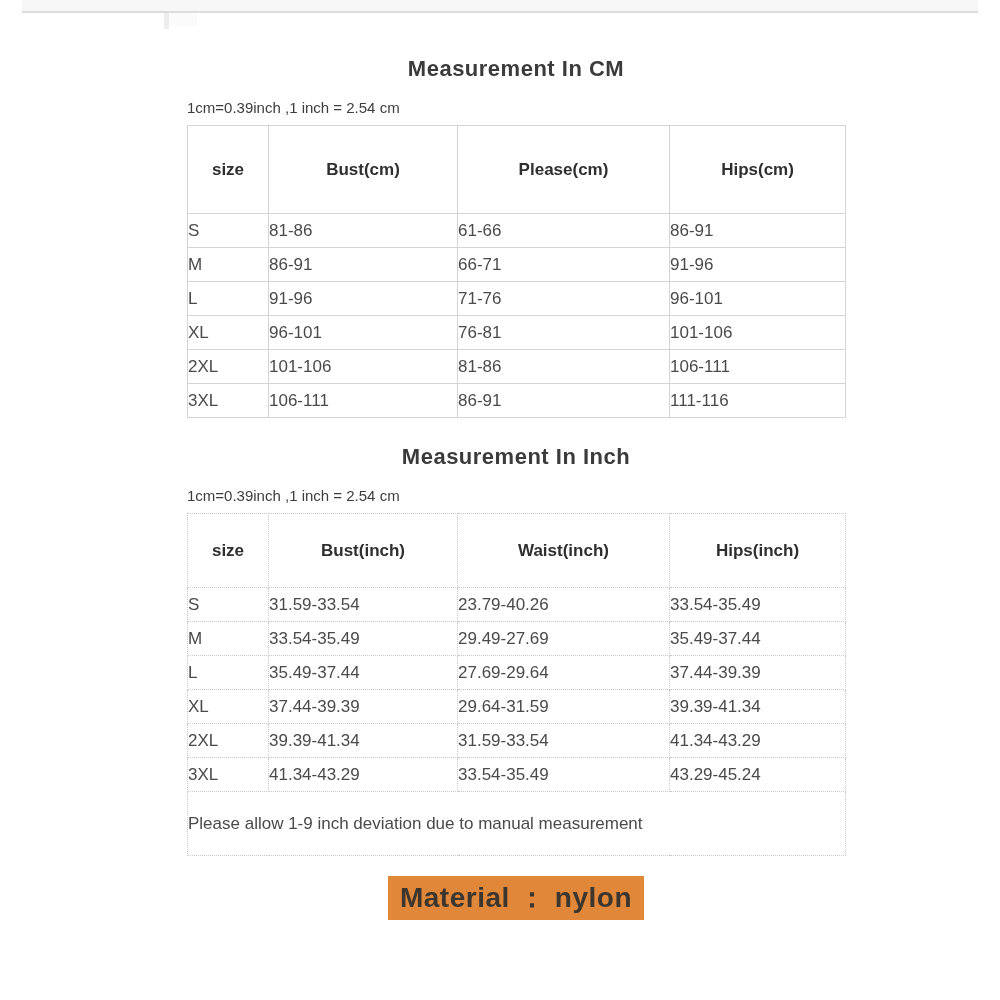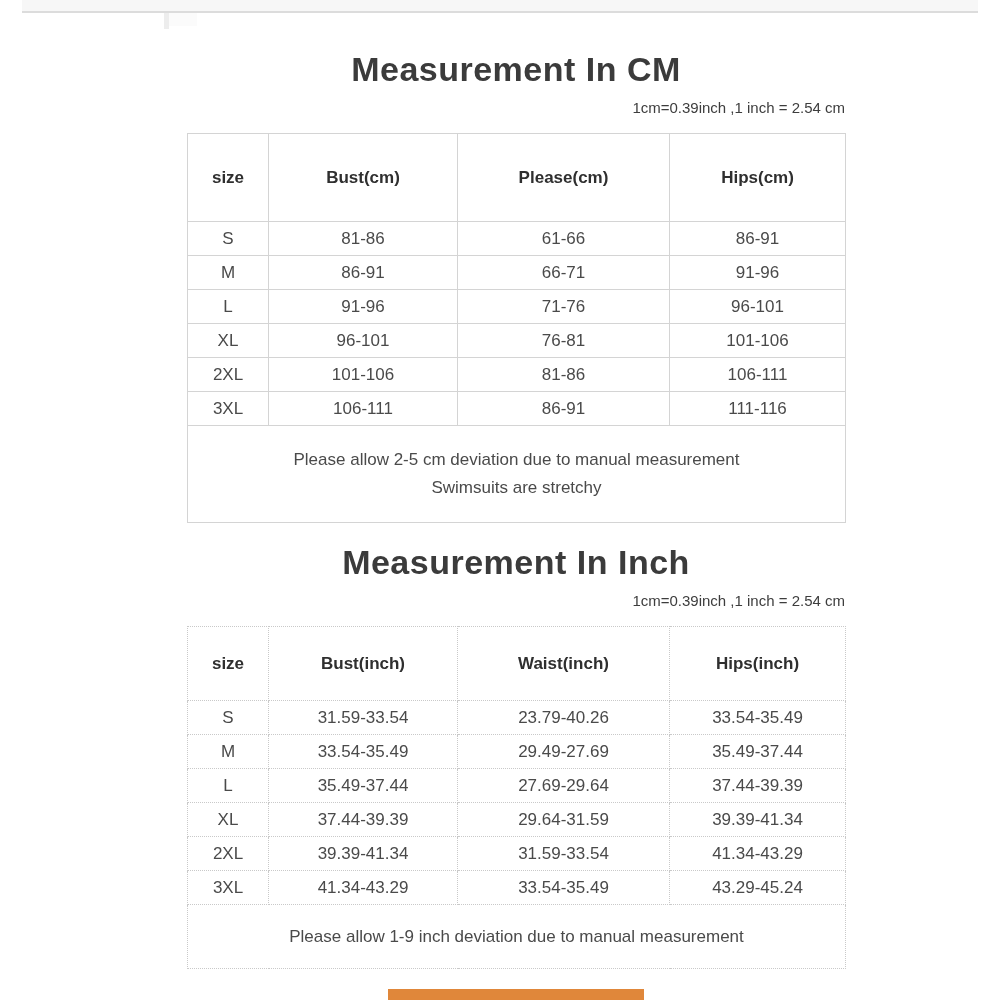--- a/index.html
+++ b/index.html
@@ -41,43 +41,42 @@
     background: #fbfbfb;
   }
   .content {
     position: absolute;
     left: 187px;
     top: 0;
     width: 658px;
   }
   .section-title {
     margin: 52px 0 0 0;
-    font-size: 34px;
+    font-size: 22px;
     line-height: 34px;
     font-weight: 700;
     text-align: center;
     color: #3b3b3b;
     letter-spacing: 0.5px;
   }
   .section-title.inch {
     margin-top: 22px;
   }
   .subtitle {
     margin-top: 13px;
     font-size: 15px;
     line-height: 18px;
-    text-align: right;
+    text-align: left;
     color: #3d3d3d;
   }
   table.size-table {
-    margin-top: 16px;
+    margin-top: 8px;
     width: 658px;
     border-collapse: collapse;
     table-layout: fixed;
-    text-align: center;
   }
   table.cm-table, table.cm-table th, table.cm-table td {
     border: 1px solid #d4d4d4;
   }
   table.inch-table, table.inch-table th, table.inch-table td {
     border: 1px dotted #c9c9c9;
   }
   table.size-table th {
     font-size: 17px;
     font-weight: 700;
@@ -172,26 +171,20 @@
           <td>101-106</td>
           <td>81-86</td>
           <td>106-111</td>
         </tr>
         <tr>
           <td>3XL</td>
           <td>106-111</td>
           <td>86-91</td>
           <td>111-116</td>
         </tr>
-        <tr>
-          <td class="note-cell" colspan="4">
-            <div class="note-line">Please allow 2-5 cm deviation due to manual measurement</div>
-            <div class="note-line">Swimsuits are stretchy</div>
-          </td>
-        </tr>
       </tbody>
     </table>
 
     <div class="section-title inch">Measurement In Inch</div>
     <div class="subtitle">1cm=0.39inch ,1 inch = 2.54 cm</div>
 
     <table class="size-table inch-table">
       <colgroup>
         <col style="width:81px">
           <col style="width:189px">

